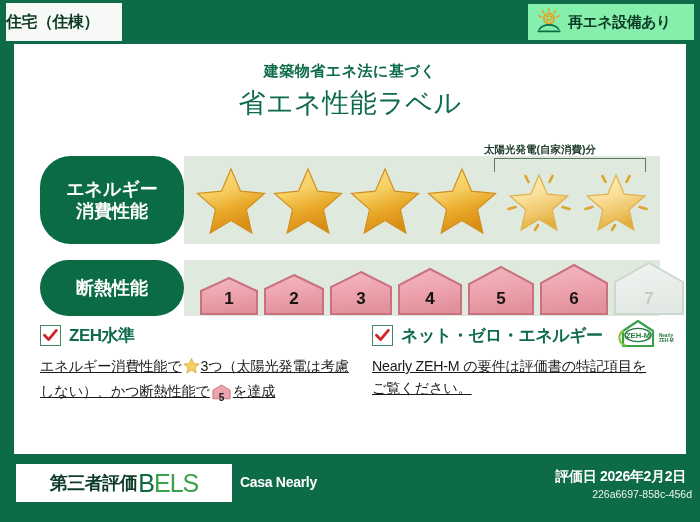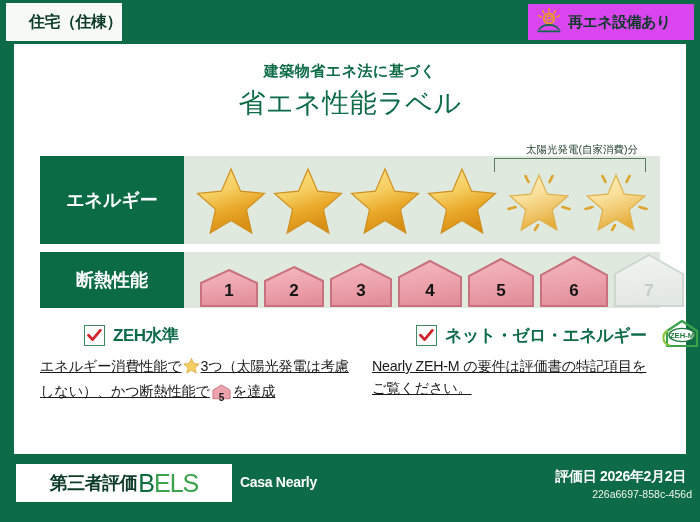--- a/index.html
+++ b/index.html
@@ -19,31 +19,31 @@
   
   .top-bar {
     position: absolute; left: 0; top: 0;
     width: 700px; height: 44px;
     background: #0d6b47;
   }
   .housing-type-chip {
     position: absolute; left: 6px; top: 3px;
     width: 116px; height: 38px;
     background: #f7f9f7;
-    display: flex; align-items: center; justify-content: flex-end;
+    display: flex; align-items: center; justify-content: flex-start;
   }
   .housing-type-chip span {
     font-size: 16px; font-weight: bold; color: #0d3b28;
     letter-spacing: -0.5px;
   }
 
   .renew-chip {
     position: absolute; left: 528px; top: 4px;
     width: 166px; height: 36px;
-    background: #d946ef;
+    background: #86efac;
     display: flex; align-items: center; gap: 6px;
     padding-left: 8px;
   }
   .renew-chip .chip-text {
     font-size: 15px; font-weight: bold; color: #0d3b28;
     letter-spacing: -0.5px;
   }
 
   
   .card {
@@ -69,33 +69,34 @@
   }
 
   
   .metric-row {
     position: absolute;
     display: flex;
     left: 26px;
     width: 620px;
   }
   .row-energy { top: 112px; height: 88px; }
-  .row-insul  { top: 208px; height: 56px; }
+  .row-insul  { top: 216px; height: 56px; }
 
   .metric-label {
     width: 144px;
     background: #0a6b45;
     color: #ffffff;
     display: flex; flex-direction: column;
     align-items: center; justify-content: center;
     font-weight: bold;
     line-height: 1.25;
     font-size: 18px;
     letter-spacing: 0px;
     flex: 0 0 144px;
+    border-radius: 31px;
   }
   .metric-label .l2 { display: block; }
 
   .metric-value {
     flex: 1;
     background: #dfe9dd;
     position: relative;
   }
 
   
@@ -114,25 +115,25 @@
   .solar-bracket {
     position: absolute;
     left: 310px; top: 2px;
     width: 152px; height: 14px;
     border-left: 1.5px solid #5a7a62;
     border-right: 1.5px solid #5a7a62;
     border-top: 1.5px solid #5a7a62;
   }
   .solar-caption {
     position: absolute;
-    left: 312px; top: -13px;
+    left: 300px; top: -13px;
     width: 172px;
-    text-align: center;
+    text-align: left;
     font-size: 10.5px;
-    font-weight: normal;
+    font-weight: bold;
     color: #1d3b28;
     white-space: nowrap;
   }
 
   
   .houses-wrap {
     position: absolute; left: 14px; top: 0px;
     width: 470px; height: 56px;
     display: flex; align-items: flex-end; gap: 2px;
   }
@@ -158,21 +159,20 @@
     left: 26px; top: 278px;
     width: 620px; height: 118px;
     display: flex;
   }
   .note-col { width: 310px; position: relative; }
   .note-col.right { padding-left: 22px; }
 
   .note-head {
     display: flex; align-items: center; gap: 8px;
     height: 26px;
-    margin-left: 44px;
   }
   .chk {
     width: 21px; height: 21px;
     border: 1.6px solid #3f8a5e;
     background: #fff;
     display: flex; align-items: center; justify-content: center;
     flex: 0 0 21px;
   }
   .note-title {
     font-size: 17px; font-weight: bold; color: #0d6b47;
@@ -262,20 +262,21 @@
   <div class="card">
 
     <div class="title-block">
       <div class="title-sub">建築物省エネ法に基づく</div>
       <div class="title-main">省エネ性能ラベル</div>
     </div>
 
     <div class="metric-row row-energy">
       <div class="metric-label">
         <span class="l1">エネルギー</span>
+        <span class="l2">消費性能</span>
       </div>
       <div class="metric-value">
 
         <div class="stars-wrap">
 
           <div class="star-cell">
             <svg width="74" height="70" viewBox="0 0 74 70">
               <defs>
                 <linearGradient id="gold1" x1="0" y1="0" x2="0.35" y2="1">
                   <stop offset="0%" stop-color="#fbe08a"></stop>

